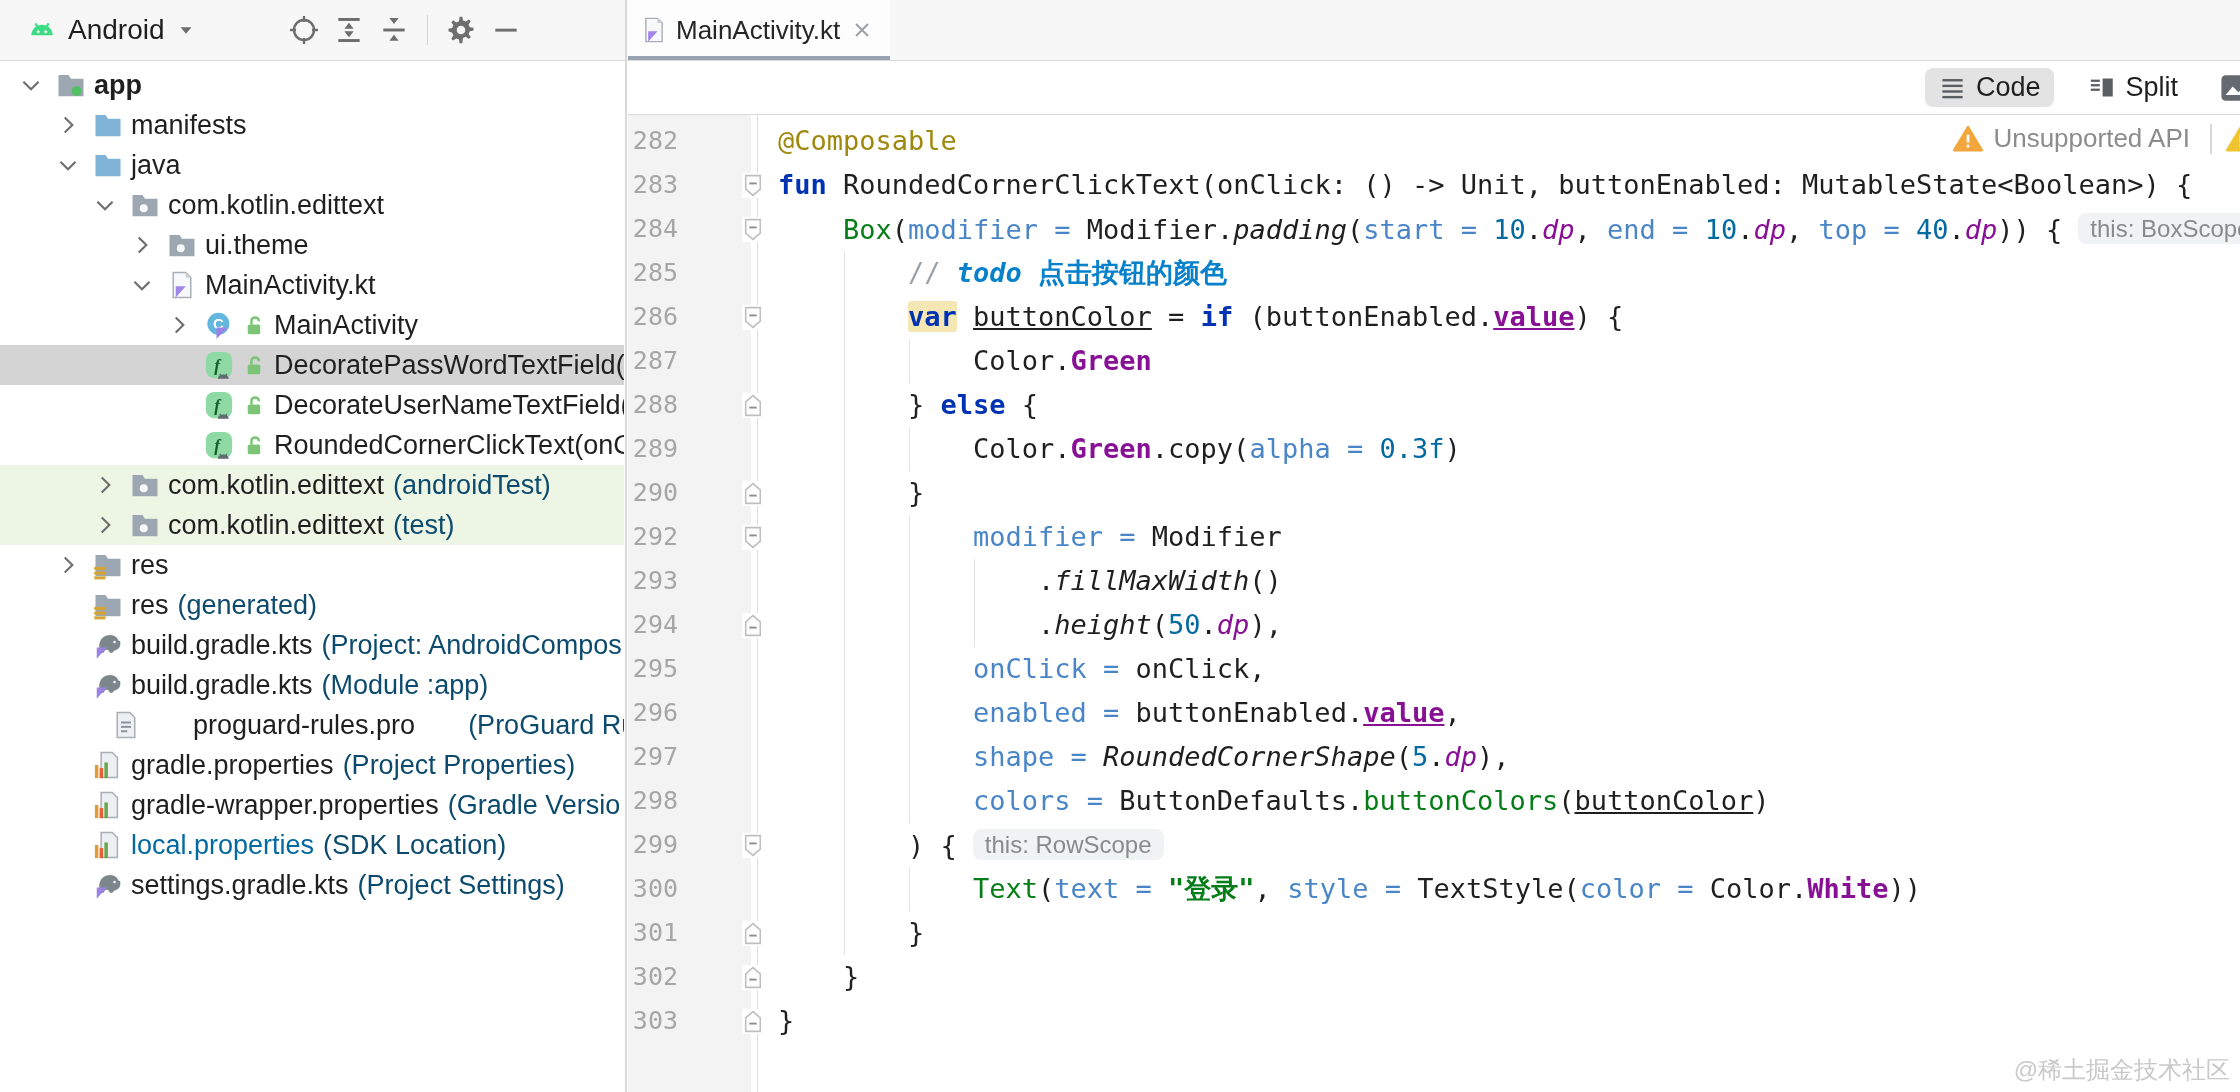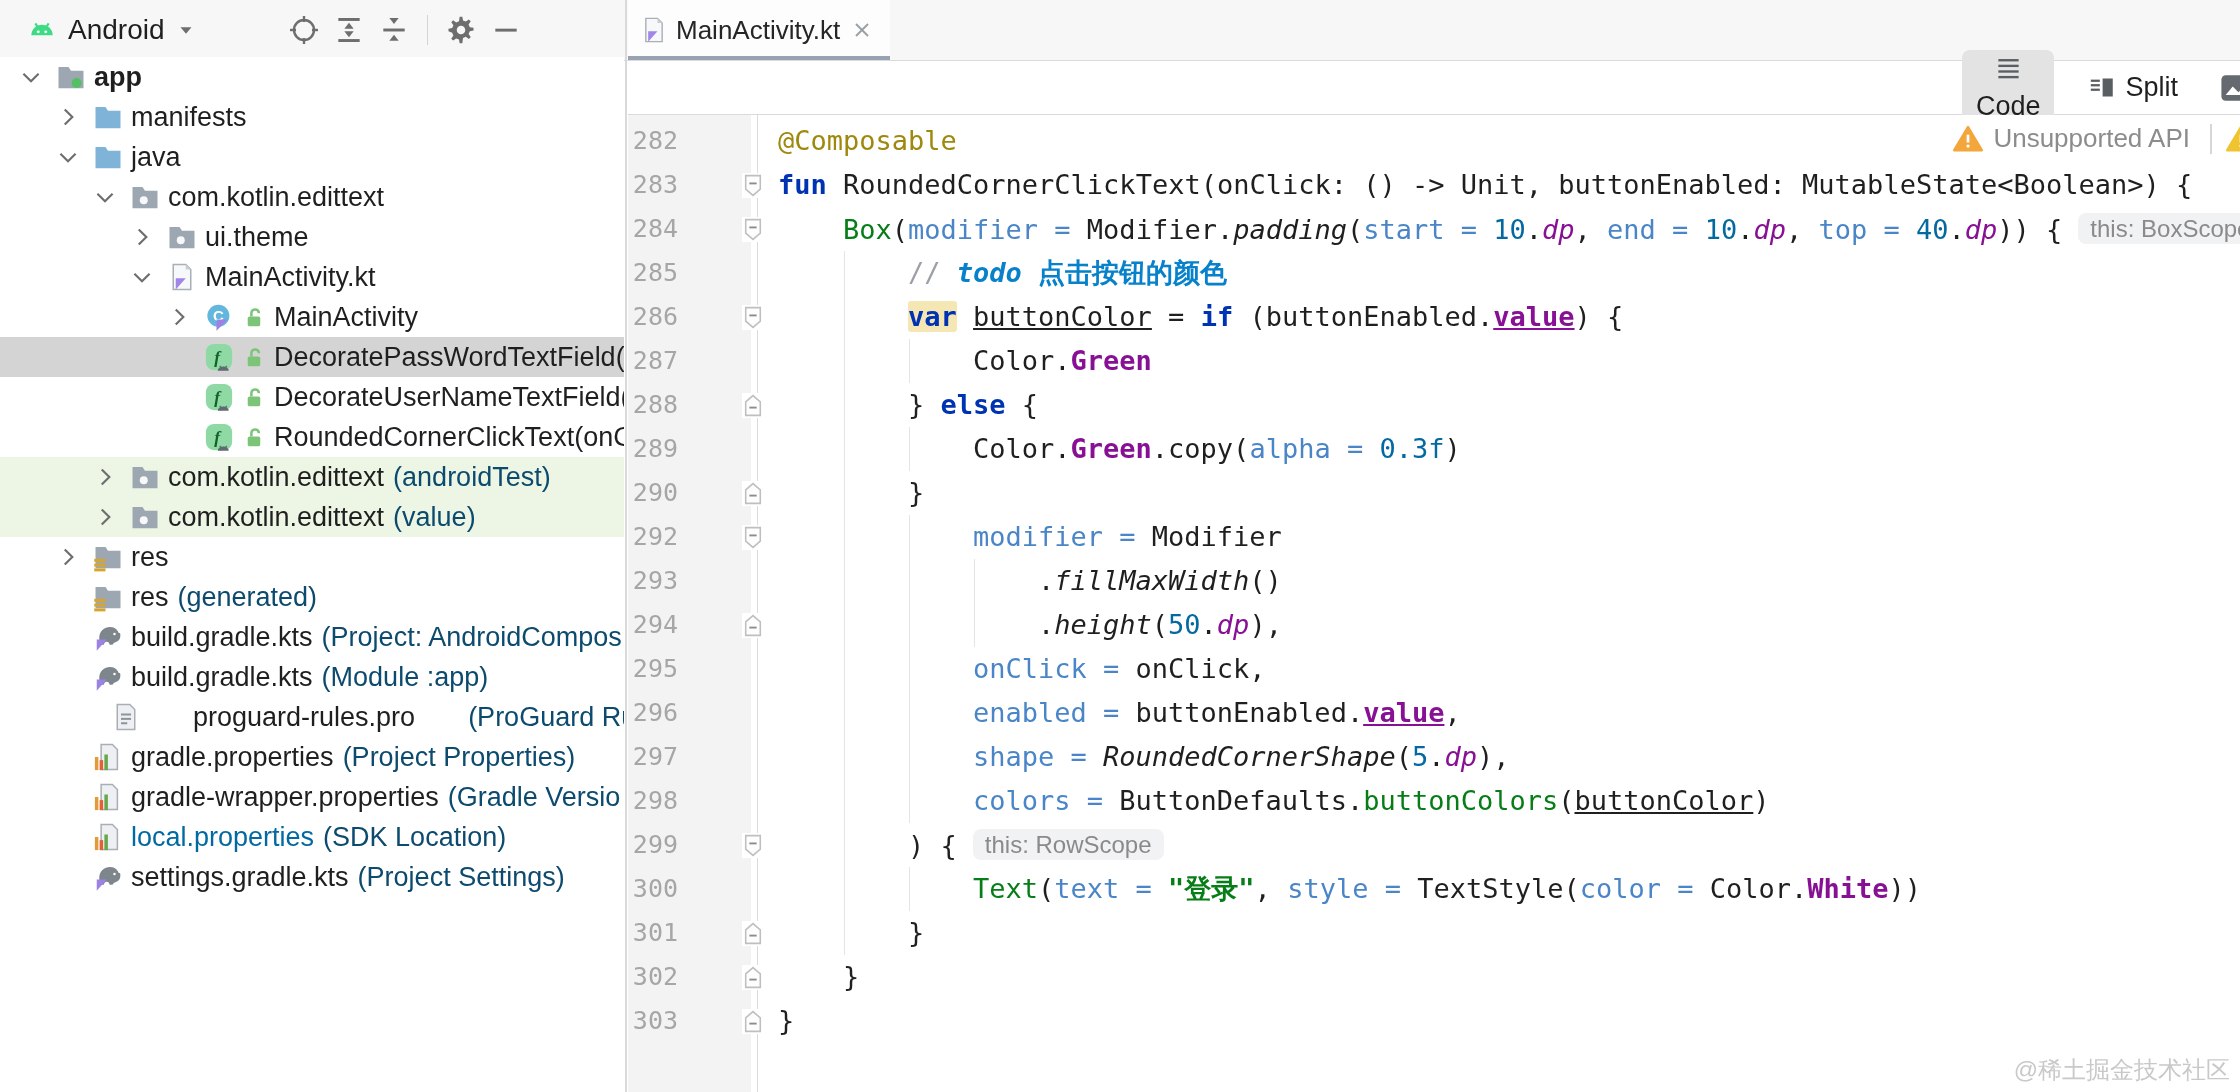--- a/index.html
+++ b/index.html
@@ -20,39 +20,39 @@
   .tabbar{position:absolute;left:628px;top:0;width:1612px;height:60px;background:#f7f7f7;}
   .tab{position:absolute;left:0;top:0;height:60px;width:262px;background:#fdfdfd;display:flex;align-items:center;padding:0 12px;box-sizing:border-box;cursor:pointer;}
   .tab-underline{position:absolute;left:0;bottom:0;width:262px;height:4px;background:#98a2b2;}
   .tab-label{font-size:26px;color:#262626;margin:0 10px 0 8px;white-space:nowrap;}
   .tab-ic{width:28px;height:28px;}
   .tab-ic svg{width:100%;height:100%;}
   .tab-close{width:24px;height:24px;cursor:pointer;}
   .tab-close svg{width:100%;height:100%;}
 
   
-  .tree-panel{position:absolute;left:0;top:57px;width:624px;bottom:0;background:#fff;overflow:hidden;}
+  .tree-panel{position:absolute;left:0;top:65px;width:624px;bottom:0;background:#fff;overflow:hidden;}
   .panel-divider{position:absolute;left:625px;top:0;width:2px;height:1092px;background:#d9d9d9;}
   .trow{height:40px;display:flex;align-items:center;white-space:nowrap;cursor:pointer;}
   .trow.sel{background:#d4d4d4;}
   .trow.grn{background:#edf6e4;}
   .chev{width:38px;height:28px;display:inline-flex;align-items:center;flex:none;}
   .chev svg{width:26px;height:26px;}
   .ticon{width:30px;height:30px;margin-right:8px;display:inline-flex;flex:none;}
   .ticon svg{width:100%;height:100%;}
   .tbadge{width:25px;height:25px;margin-right:7px;display:inline-flex;flex:none;}
   .tbadge svg{width:100%;height:100%;}
   .tlabel{font-size:27px;color:#1f1f1f;}
   .tsuffix{font-size:27px;color:#0c4a6e;margin-left:9px;}
 
   
   .editor{position:absolute;left:628px;top:61px;right:0;bottom:0;}
   .ed-toolbar{position:absolute;left:0;top:0;right:0;height:53px;background:#fff;border-bottom:1px solid #dadada;display:flex;align-items:center;justify-content:flex-end;}
   .mode-btn{display:flex;align-items:center;gap:10px;font-size:27px;color:#1f1f1f;padding:4px 14px;border-radius:8px;cursor:pointer;}
-  .mode-btn.active{background:#e3e3e3;flex-direction:column;}
+  .mode-btn.active{background:#e3e3e3;}
   .mode-ic{width:27px;height:27px;display:inline-flex;}
   .mode-ic svg{width:100%;height:100%;}
   .design-ic{width:38px;height:34px;margin-right:-16px;margin-left:22px;display:inline-flex;cursor:pointer;}
   .design-ic svg{width:100%;height:100%;}
   .split-btn{margin-left:20px;margin-right:4px;}
 
   .code-area{position:absolute;left:0;top:54px;right:0;bottom:0;background:#fff;overflow:hidden;}
   .gutter-bg{position:absolute;left:0;top:0;bottom:0;width:123px;background:#f3f3f3;z-index:0;}
   .gutter-line{position:absolute;left:129px;top:0;bottom:0;width:1px;background:#dcdcdc;z-index:0;}
   .code-lines{position:absolute;left:0;top:4px;right:0;z-index:1;}
@@ -348,21 +348,21 @@
           <path d="M9 5l7 7-7 7" fill="none" stroke="#6e6e6e" stroke-width="2"></path>
         </svg>
       </span>
       <span class="ticon">
         <svg viewBox="0 0 24 24">
           <path d="M2 4h8l2 3h10v14H2z" fill="#9da7b1"></path>
           <circle cx="11" cy="14.5" r="3.2" fill="#fff" opacity="0.92"></circle>
         </svg>
       </span>
       <span class="tlabel">com.kotlin.edittext</span>
-      <span class="tsuffix">(value)</span>
+      <span class="tsuffix">(test)</span>
     </div>
     <div class="trow" style="padding-left: 55px;">
       <span class="chev">
         <svg viewBox="0 0 24 24">
           <path d="M9 5l7 7-7 7" fill="none" stroke="#6e6e6e" stroke-width="2"></path>
         </svg>
       </span>
       <span class="ticon">
         <svg viewBox="0 0 24 24">
           <path d="M2 4h8l2 3h10v14H2z" fill="#9da7b1"></path>

